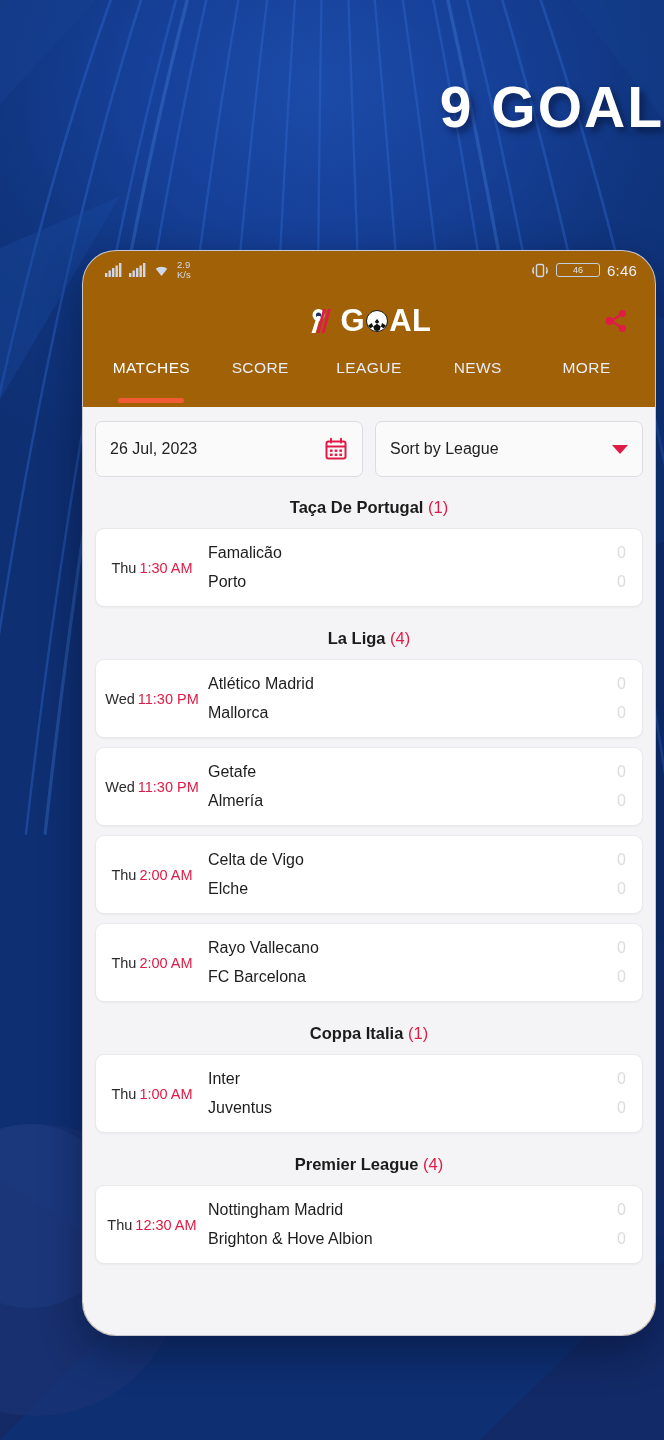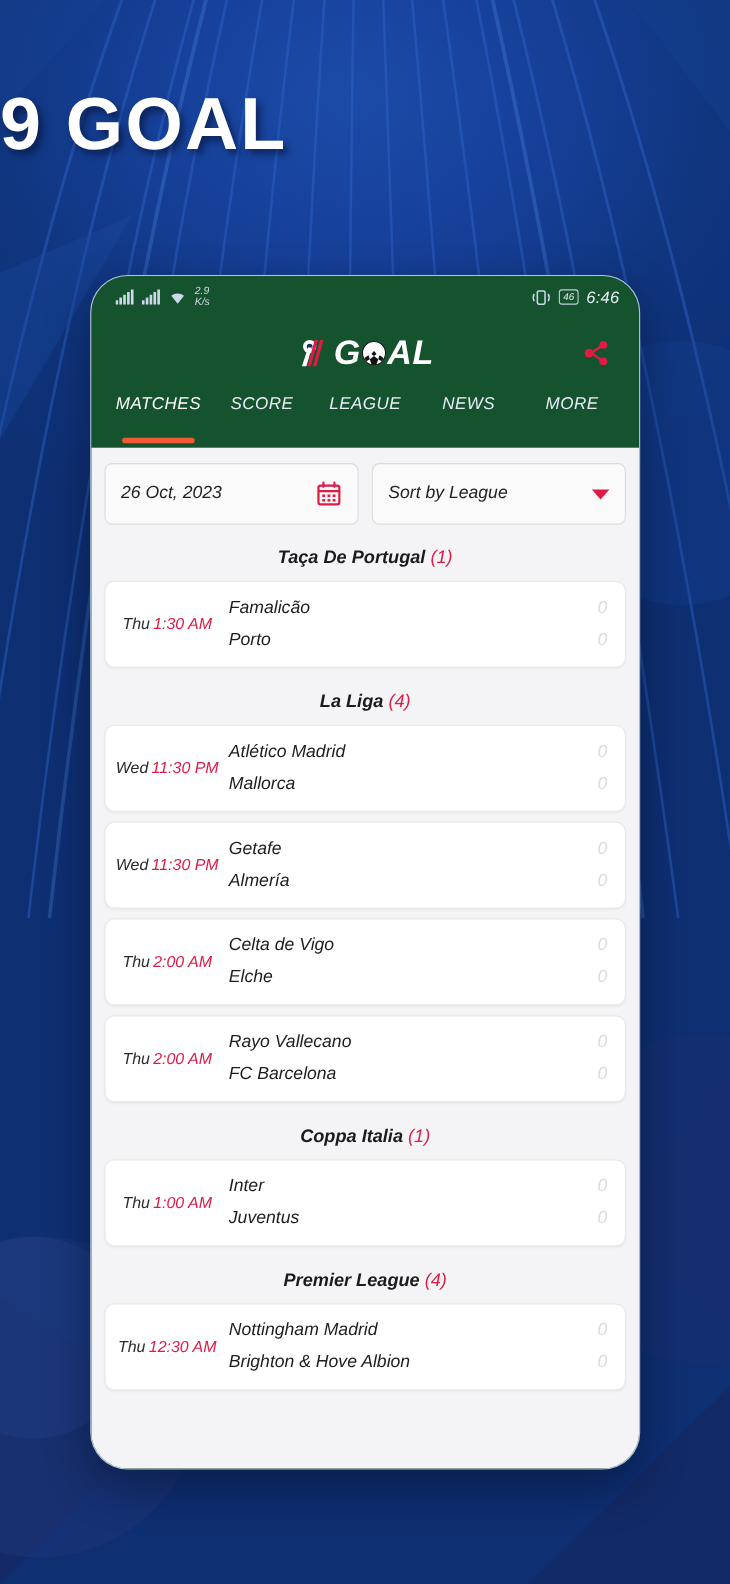--- a/index.html
+++ b/index.html
@@ -19,51 +19,50 @@
       radial-gradient(ellipse 520px 420px at 48% 6%, #1b4ba8 0%, #164098 35%, #10357e 65%, #0e2f72 100%),
       linear-gradient(#10357e, #10357e);
   }
   .bg-rays { position:absolute; left:-6%; top:-34%; width:112%; height:92%; }
   .bg-circles { position:absolute; inset:0; }
   .bg-facets { position:absolute; inset:0; }
 
   
   #promo-title {
     position:absolute; top:79px; left:0; width:100%;
-    text-align:left;
-    font-size:67px; font-weight:bold;
+    text-align:right;
+    font-size:57px; font-weight:bold;
     letter-spacing:2px;
     color:#ffffff;
     text-shadow:4px 5px 7px rgba(3,12,42,.55);
     line-height:1;
   }
 
   
   #phone {
     position:absolute; left:82px; top:250px;
-    width:500px; height:1086px;
+    width:574px; height:1086px;
     border-radius:34px;
     border:1.5px solid rgba(206,218,242,.85);
-    background:#14532d;
+    background:#a16207;
     overflow:hidden;
     box-shadow:0 16px 40px rgba(4,10,35,.45);
-    font-style:italic;
   }
 
   
   .statusbar {
     height:38px; display:flex; align-items:center;
     padding:0 18px 0 22px; color:#d3dbea; font-size:13px;
   }
   .sb-left { display:flex; align-items:center; gap:7px; }
   .sb-right { margin-left:auto; display:flex; align-items:center; gap:7px; }
   .net-rate { font-size:9.5px; line-height:1.02; text-align:left; color:#d3dbea; }
   .battery {
     border:1.4px solid #c3cde0; border-radius:3px;
-    font-size:9px; padding:0 3px; line-height:12px; height:14px;
+    font-size:9px; padding:0 16px; line-height:12px; height:14px;
     display:flex; align-items:center; color:#dfe5f1;
   }
   .clock { font-size:15px; color:#e9eef7; letter-spacing:.2px; }
 
   
   .appbar {
     height:64px; display:flex; align-items:center;
     justify-content:center; position:relative;
   }
   .logo { display:flex; align-items:center; gap:7px; }
@@ -267,21 +266,21 @@
       <div class="tab">SCORE</div>
       <div class="tab">LEAGUE</div>
       <div class="tab">NEWS</div>
       <div class="tab">MORE</div>
     </div>
 
   <div class="content">
 
     <div class="filterbar">
       <div class="filter-box">
-        <span class="val">26 Oct, 2023</span>
+        <span class="val">26 Jul, 2023</span>
         <svg width="24" height="24" viewBox="0 0 24 24">
           <rect x="2.5" y="4.5" width="19" height="17" rx="2" fill="none" stroke="#e01b45" stroke-width="2"></rect>
           <line x1="2.5" y1="9.5" x2="21.5" y2="9.5" stroke="#e01b45" stroke-width="2"></line>
           <line x1="7" y1="1.8" x2="7" y2="5.6" stroke="#e01b45" stroke-width="2" stroke-linecap="round"></line>
           <line x1="17" y1="1.8" x2="17" y2="5.6" stroke="#e01b45" stroke-width="2" stroke-linecap="round"></line>
           <rect x="6" y="12.5" width="2.6" height="2.4" fill="#e01b45"></rect>
           <rect x="10.7" y="12.5" width="2.6" height="2.4" fill="#e01b45"></rect>
           <rect x="15.4" y="12.5" width="2.6" height="2.4" fill="#e01b45"></rect>
           <rect x="6" y="16.6" width="2.6" height="2.4" fill="#e01b45"></rect>
           <rect x="10.7" y="16.6" width="2.6" height="2.4" fill="#e01b45"></rect>

